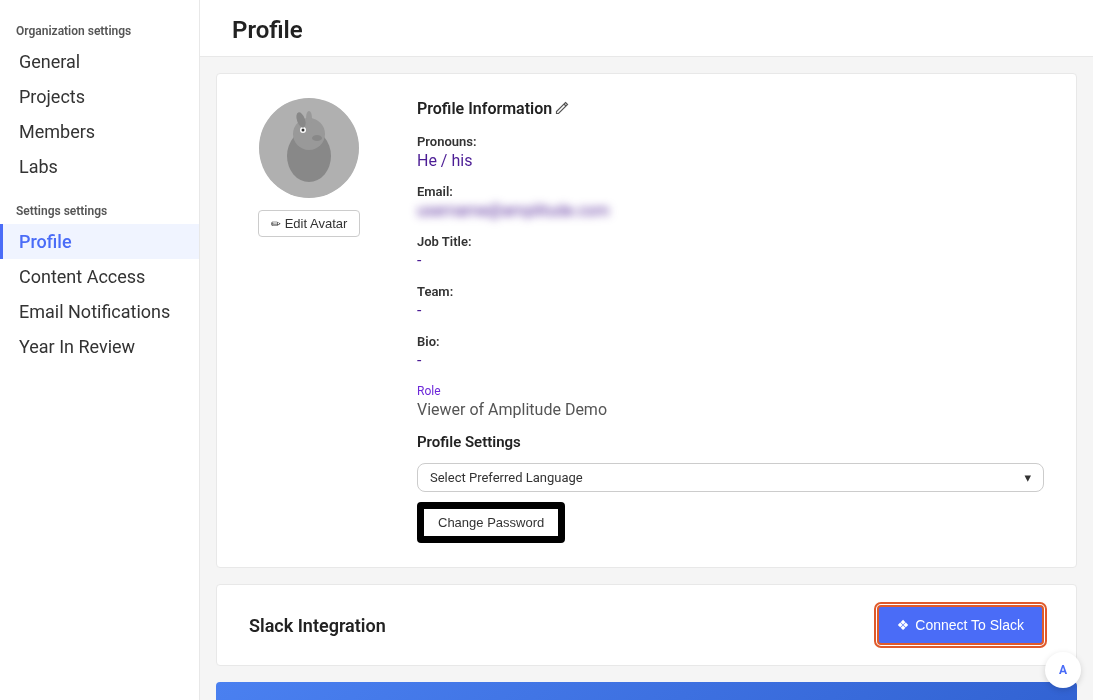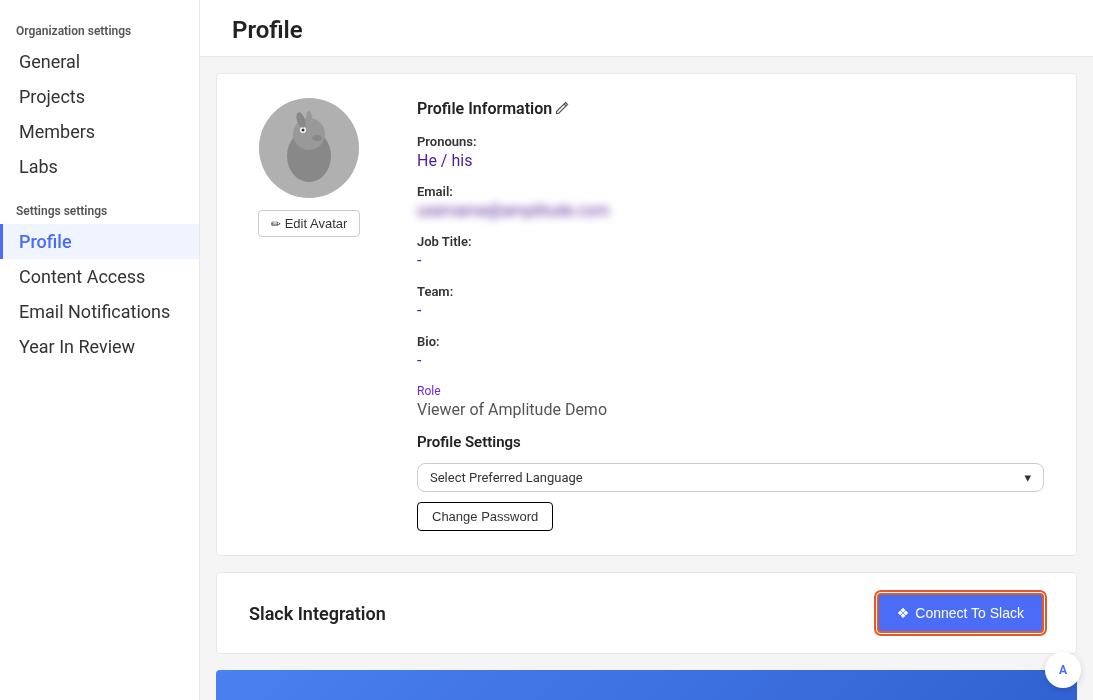--- a/index.html
+++ b/index.html
@@ -187,21 +187,21 @@
       cursor: pointer;
       font-size: 13px;
       color: #333;
       margin-bottom: 10px;
       min-width: 200px;
       justify-content: space-between;
     }
 
     .change-password-btn {
       padding: 6px 14px;
-      border: 1px solid #000000;
+      border: 7px solid #000000;
       background: #fff;
       border-radius: 4px;
       cursor: pointer;
       font-size: 13px;
       color: #333;
     }
 
     
     .slack-card {
       background: #fff;

